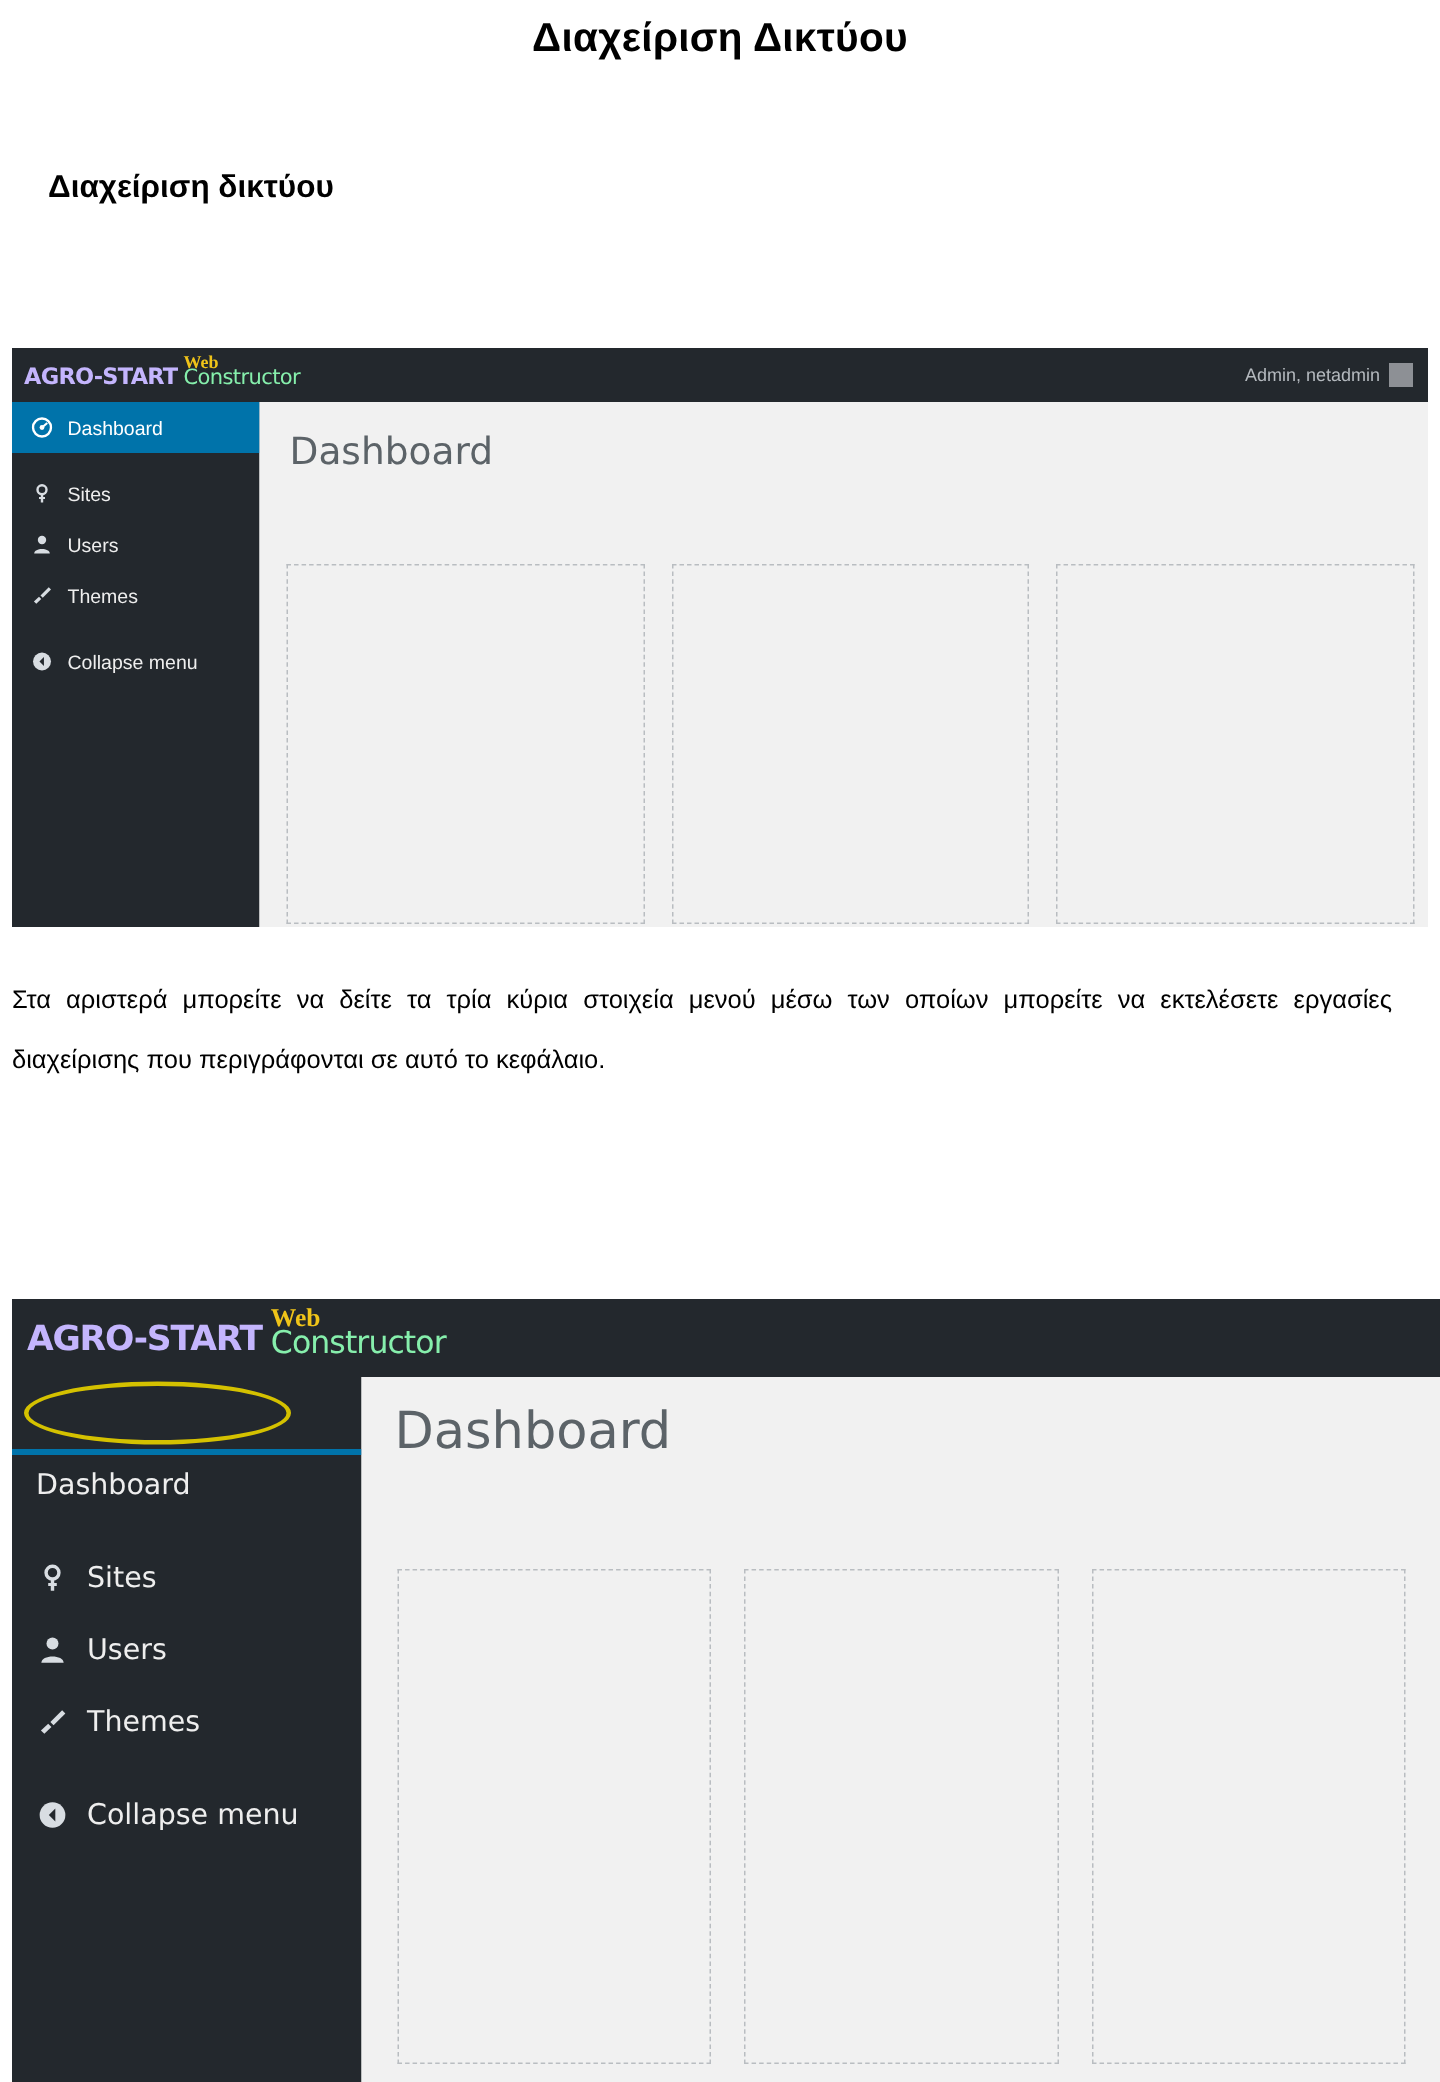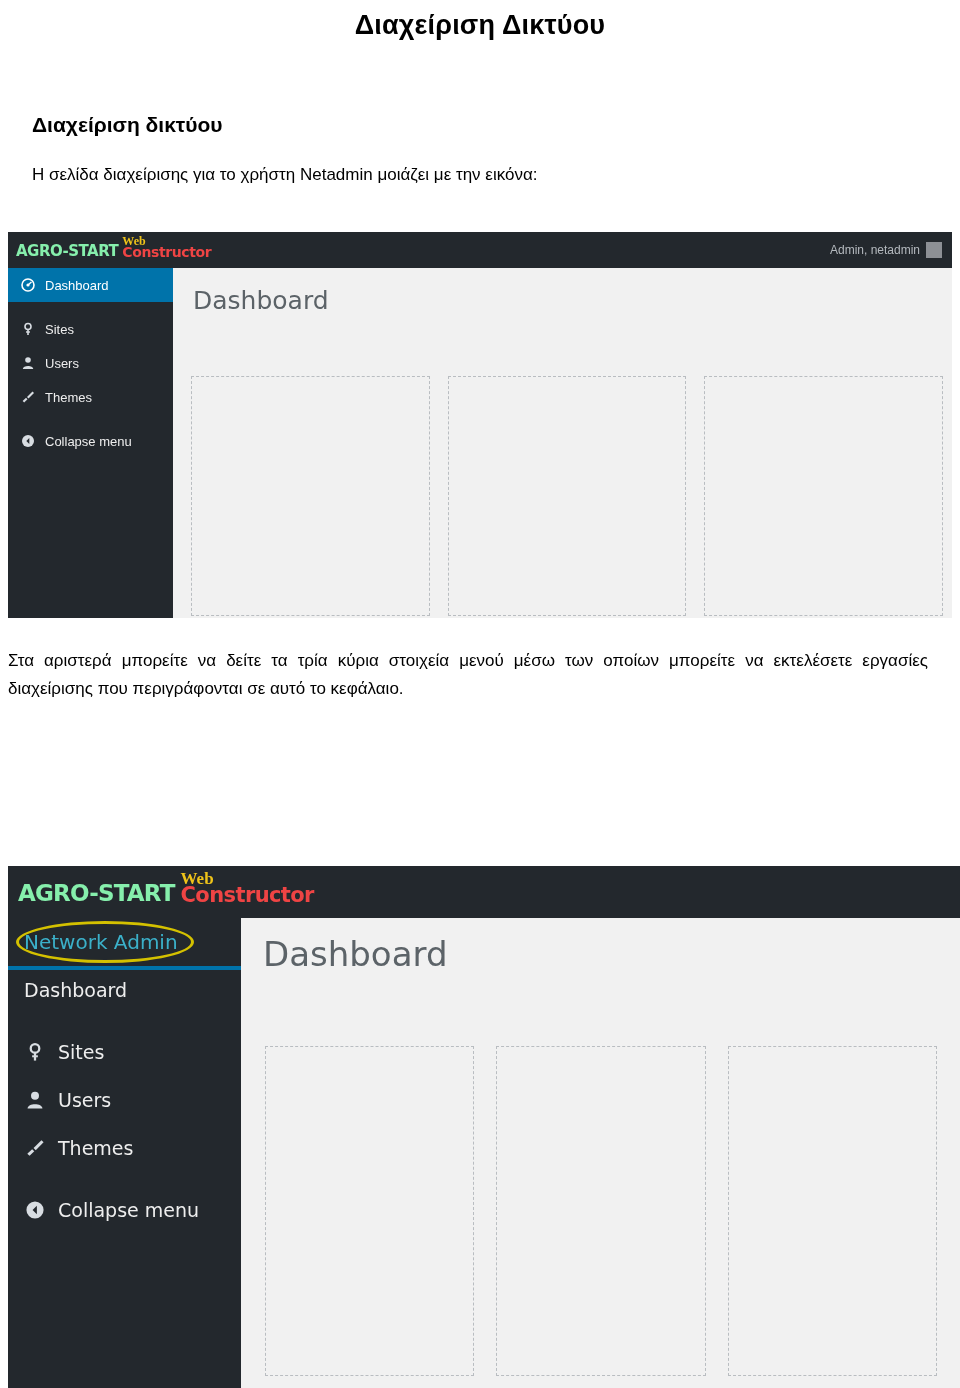--- a/index.html
+++ b/index.html
@@ -53,36 +53,36 @@
     overflow: hidden;
   }
   .shot1 .adminbar {
     position: absolute;
     left: 0; top: 0;
     width: 944px;
     height: 36px;
     background: #23282d;
   }
   .logo-agro {
-    color: #86efac;
+    color: #c4b5fd;
     font-weight: bold;
     font-size: 15px;
     font-family: "DejaVu Sans", sans-serif;
     letter-spacing: -0.5px;
   }
   .logo-web {
     color: #f0c419;
     font-weight: bold;
     font-size: 12px;
     font-family: Liberation Serif, serif;
     line-height: 10px;
   }
   .logo-constructor {
-    color: #ef4444;
-    font-weight: bold;
+    color: #86efac;
+    font-weight: normal;
     font-size: 14px;
     font-family: "DejaVu Sans", sans-serif;
     letter-spacing: -0.4px;
     line-height: 13px;
   }
   .shot1 .logo-wrap {
     position: absolute;
     left: 8px;
     top: 4px;
     display: flex;
@@ -165,21 +165,21 @@
     flex: 1;
     border: 1px dashed #b9bdc1;
   }
 
   
   .para {
     position: absolute;
     left: 8px;
     width: 920px;
     font-size: 17px;
-    line-height: 28px;
+    line-height: 40px;
     text-align: justify;
   }
   .para.p1 { top: 630px; }
   .para.p2 { top: 752px; }
 
   
   .shot2 {
     position: absolute;
     left: 8px;
     top: 866px;
@@ -289,21 +289,20 @@
 </style>
 </head>
 <body>
 
 <div class="page">
 
   <h1 class="doc-title">Διαχείριση Δικτύου</h1>
 
   <h2 class="section-title">Διαχείριση δικτύου</h2>
 
-  <p class="intro">Η σελίδα διαχείρισης για το χρήστη Netadmin μοιάζει με την εικόνα:</p>
 
   <div class="shot1">
 
     <div class="adminbar">
       <div class="logo-wrap">
         <span class="logo-agro">AGRO-START</span>
         <span class="logo-right">
           <div class="logo-web">Web</div>
           <div class="logo-constructor">Constructor</div>
         </span>
@@ -429,23 +428,20 @@
         <span class="mi-icon">
           <svg width="20" height="20" viewBox="0 0 14 14">
               <circle cx="7" cy="7" r="6" fill="#d8dde2"></circle>
               <path d="M8.3 4 L5.3 7 L8.3 10 Z" fill="#23282d"></path>
             </svg>
         </span>
         <span>Collapse menu</span>
       </div>
     </div>
 
-    <div class="netadmin-row">
-      <span class="netadmin-label">Network Admin</span>
-    </div>
     <div class="highlight-oval"></div>
     <div class="underline-bar"></div>
 
     <div class="content">
       <div class="page-head">Dashboard</div>
       <div class="dash-grid">
         <div class="dash-col"></div>
         <div class="dash-col"></div>
         <div class="dash-col"></div>
       </div>

